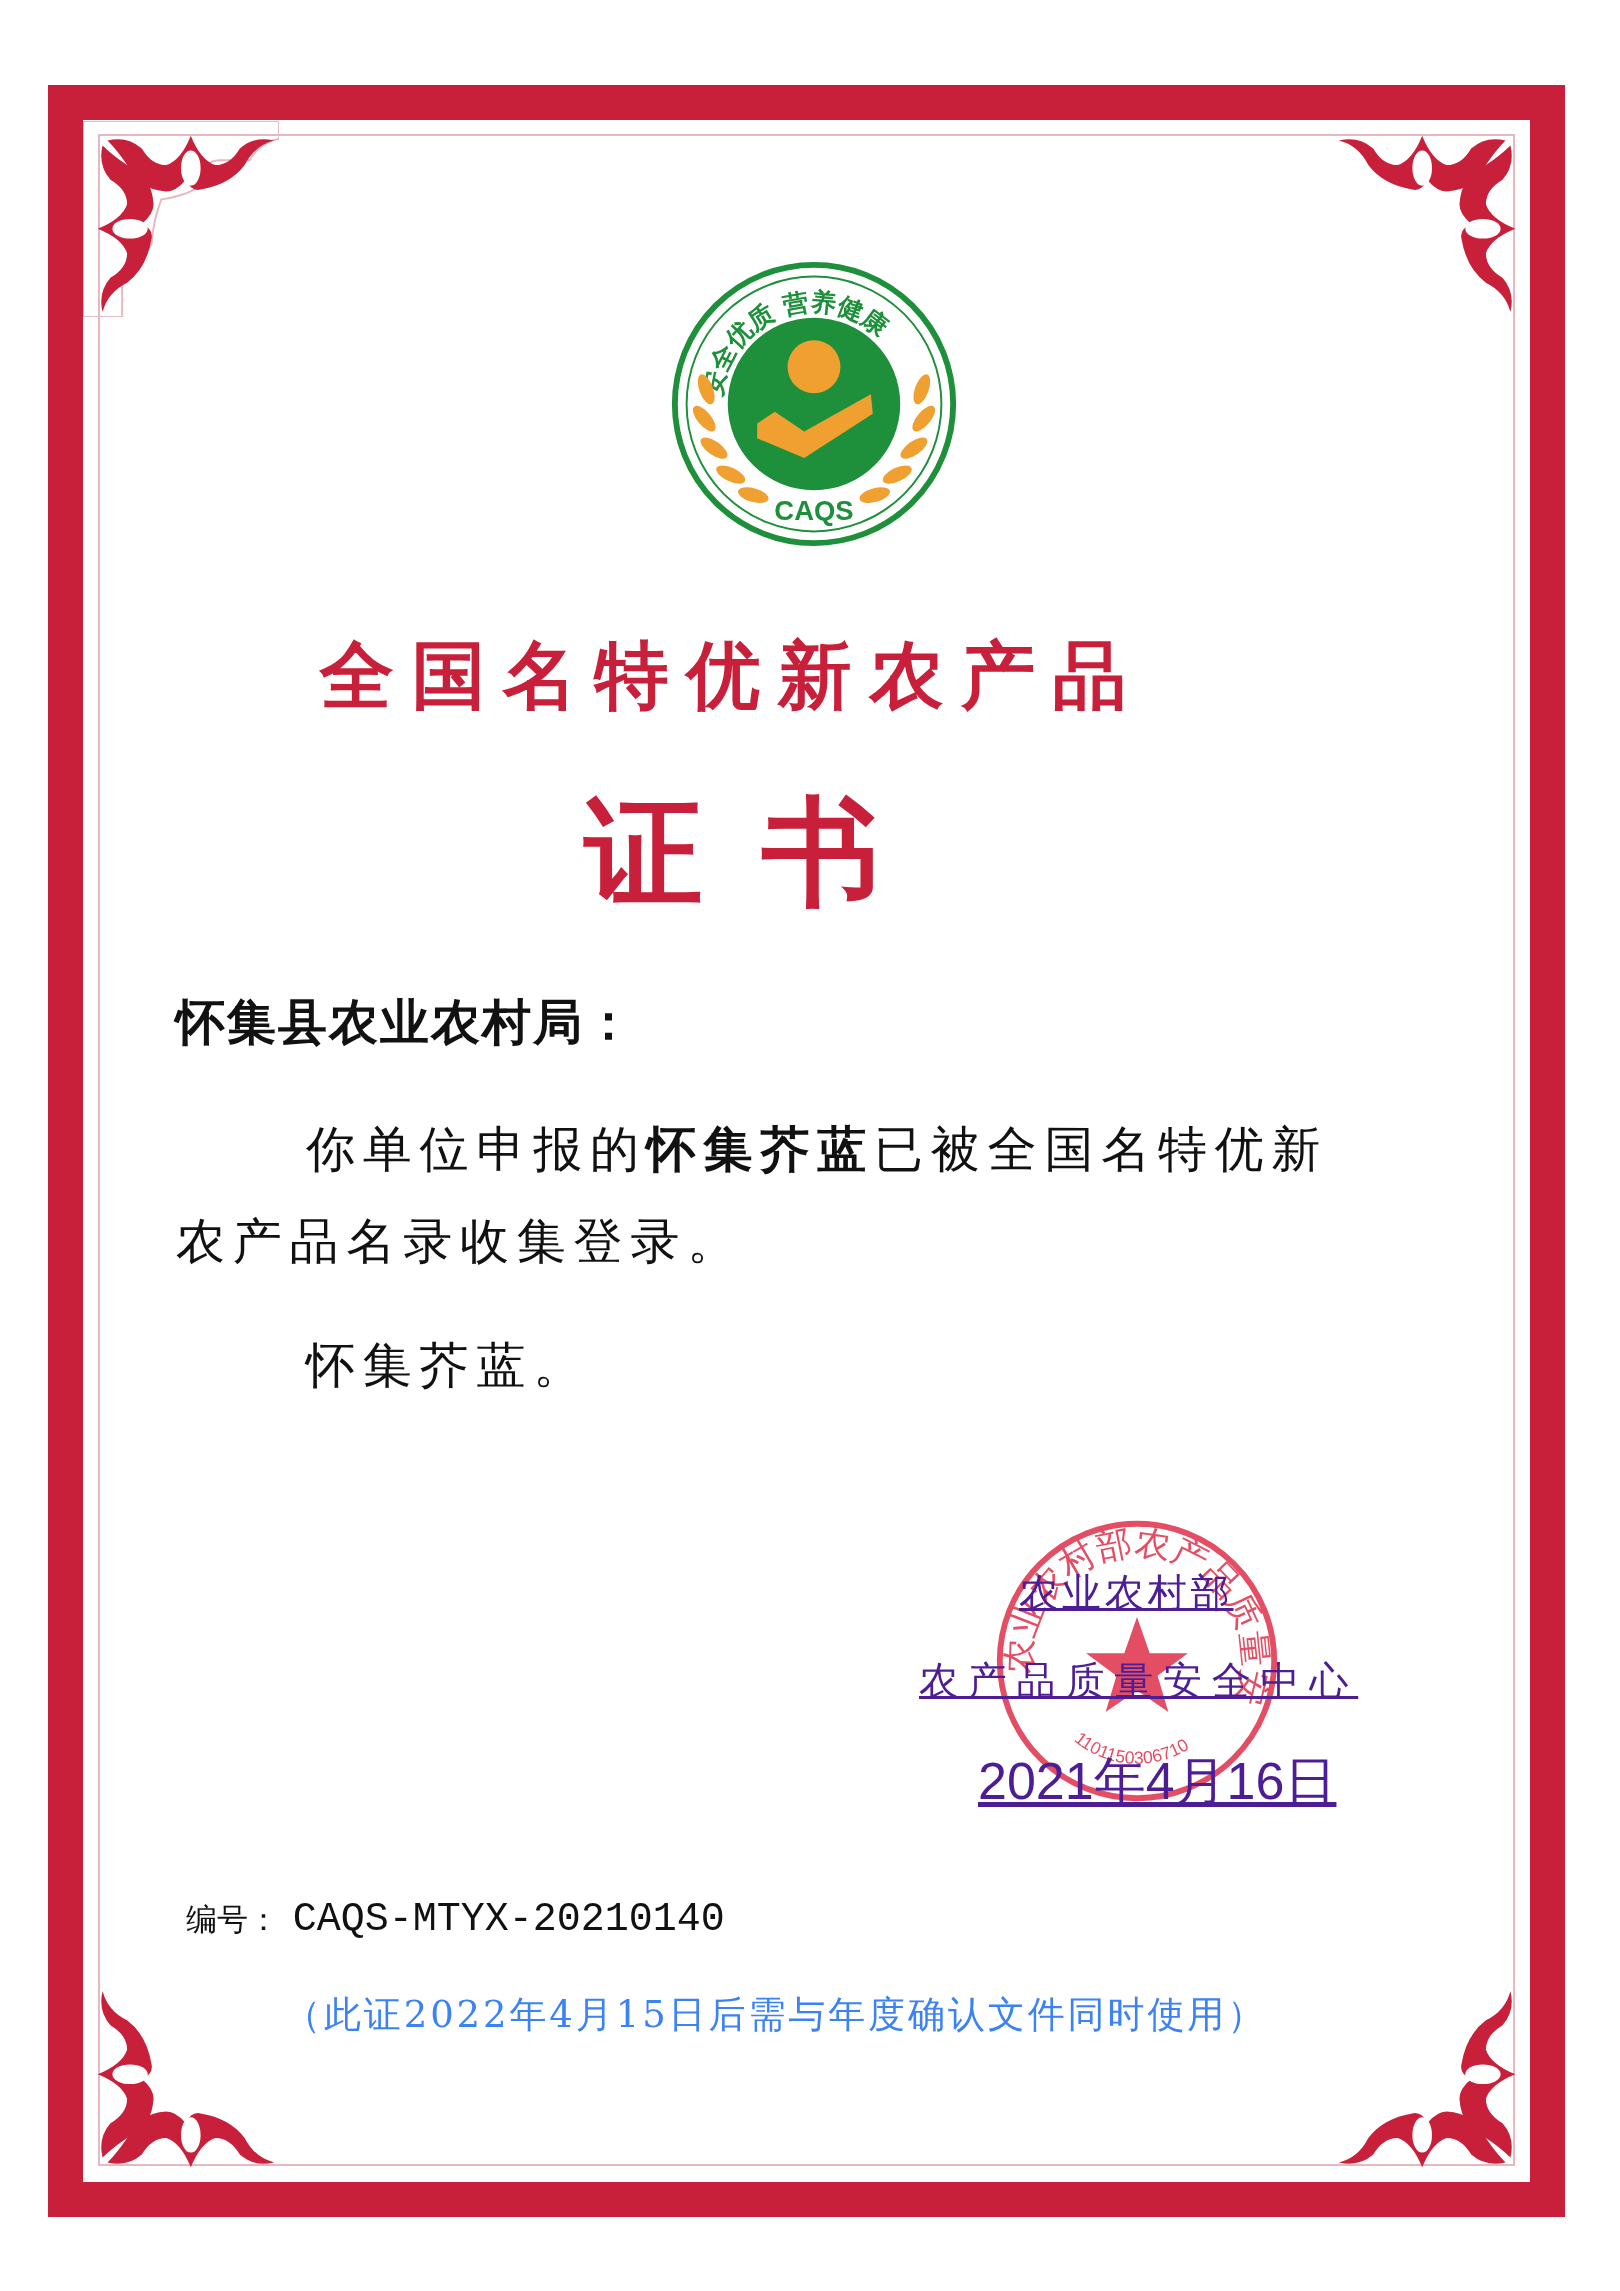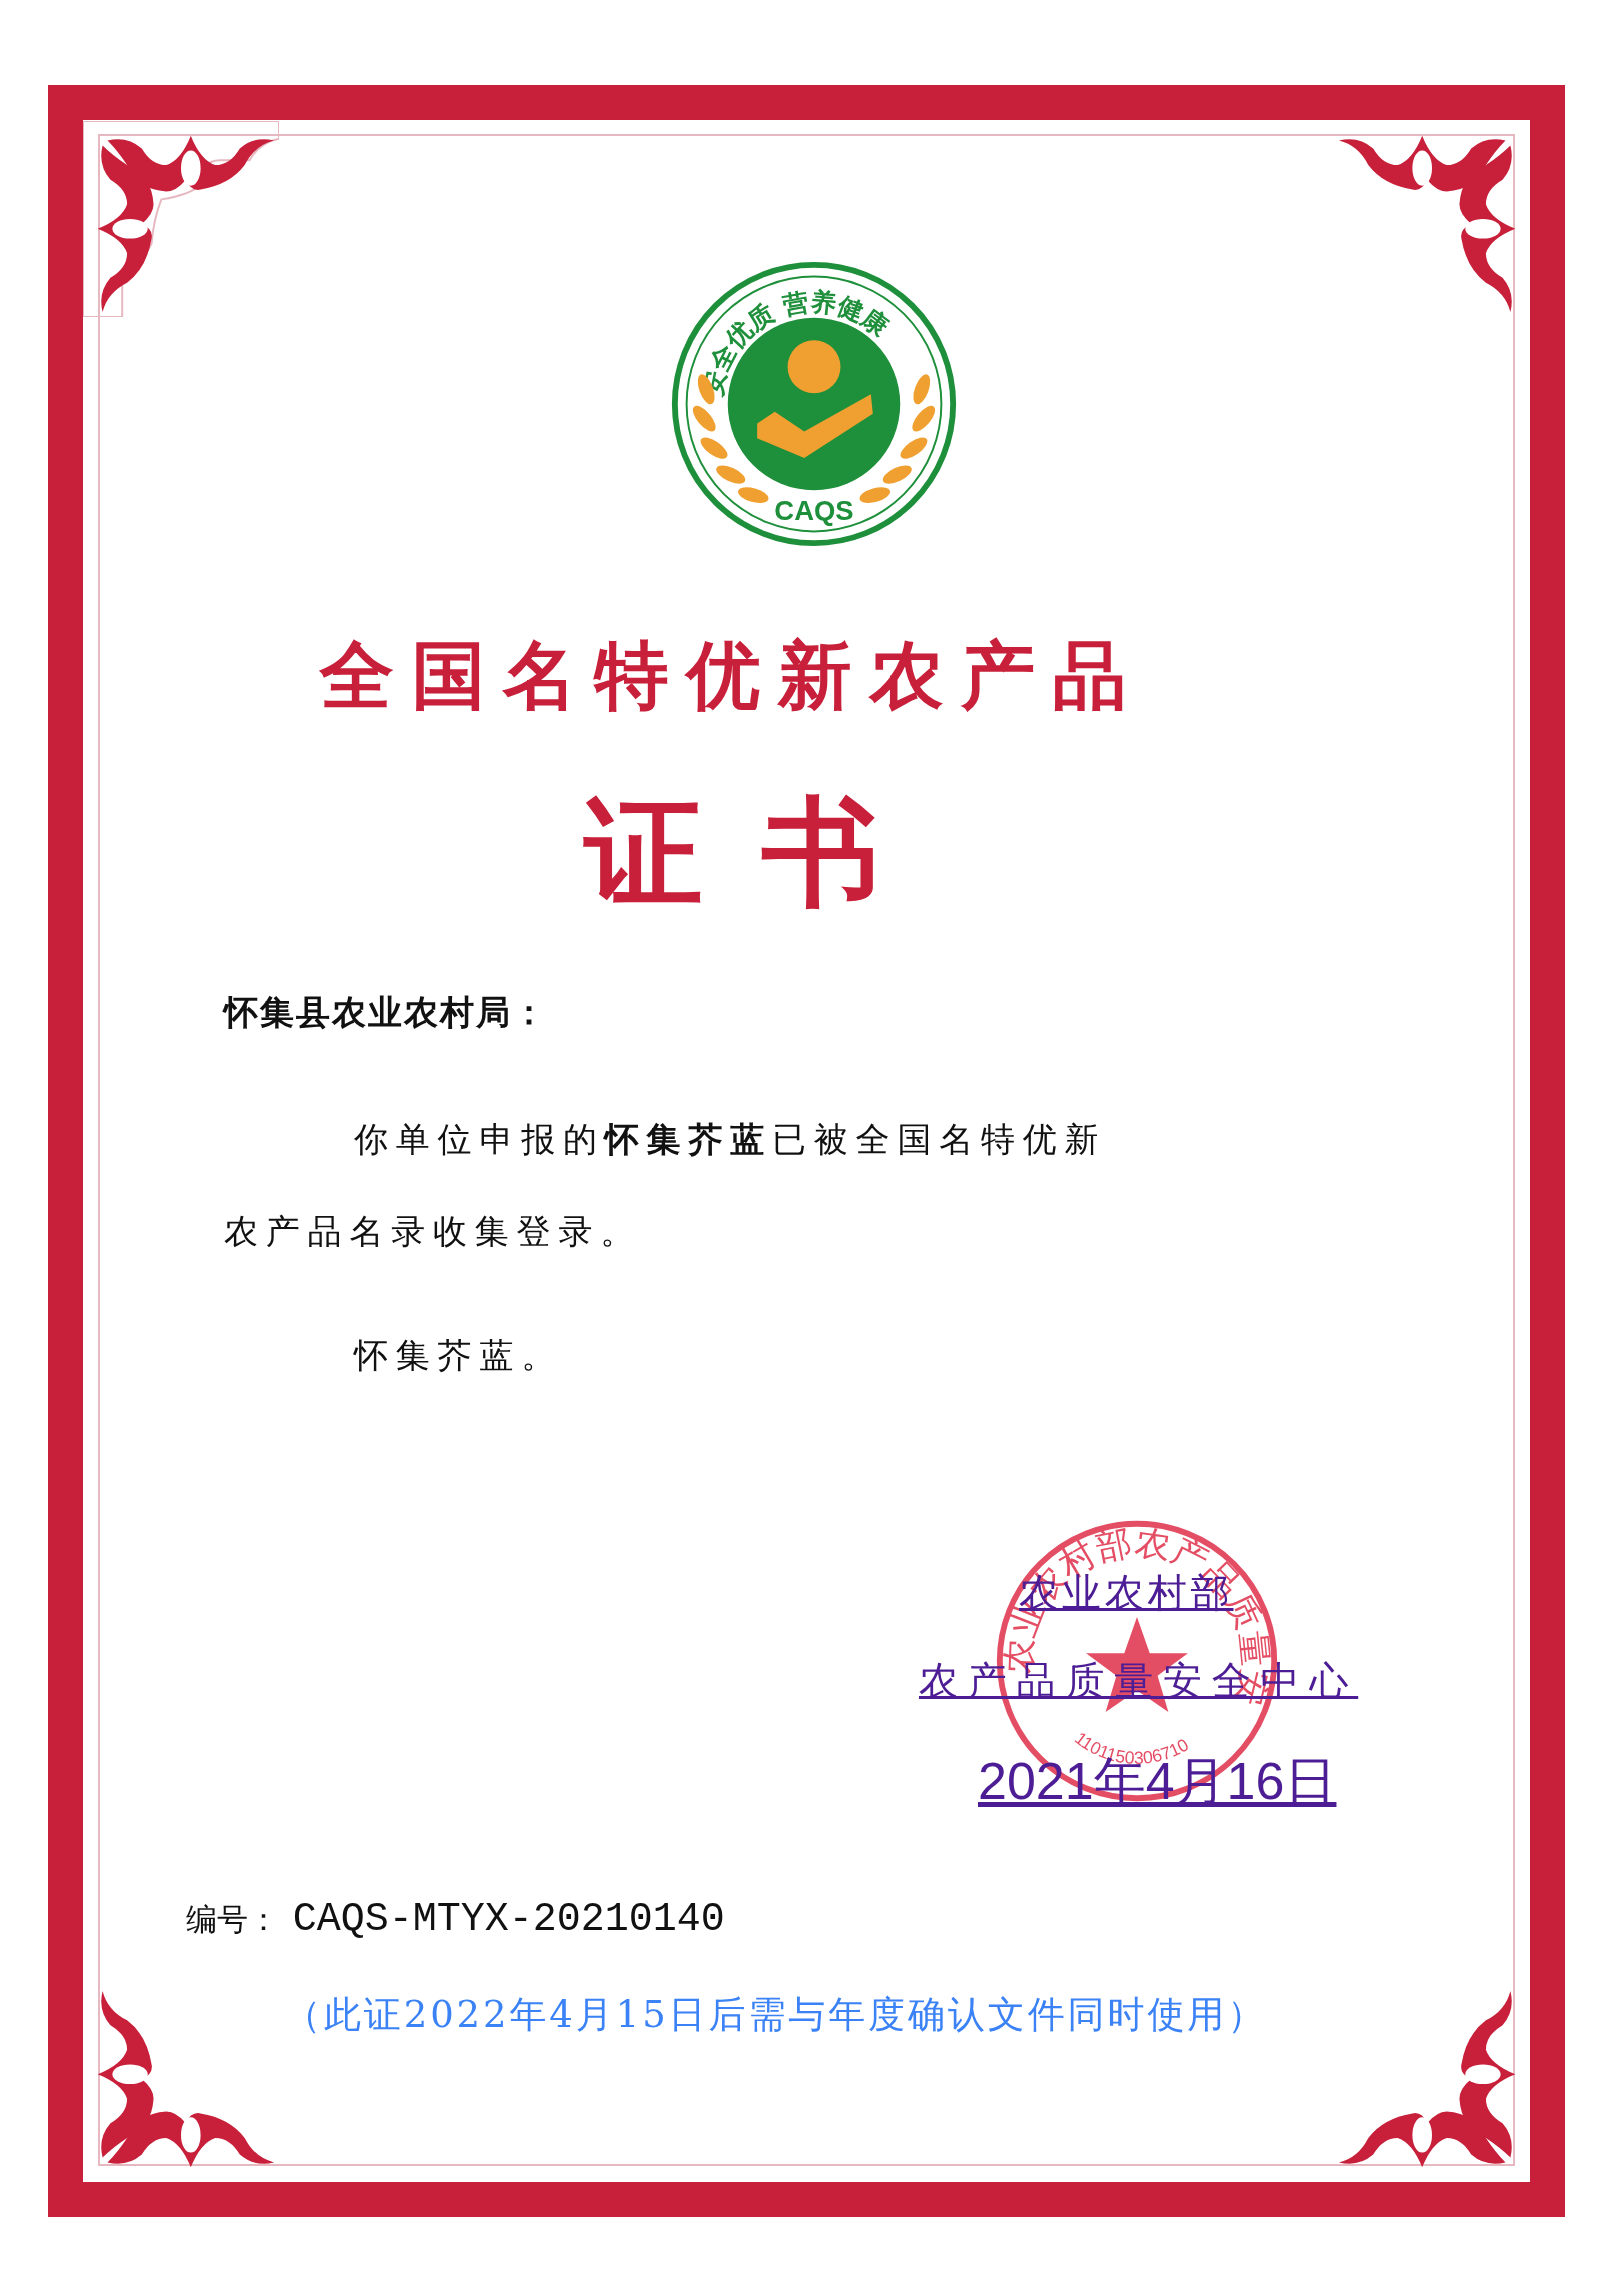--- a/index.html
+++ b/index.html
@@ -8,21 +8,21 @@
   .inner-line{position:absolute;left:98px;top:134px;width:1417px;height:2032px;box-sizing:border-box;border:2px solid #e6b8c0;}
   .corner{position:absolute;width:196px;height:196px;}
   .corner.tl{left:83px;top:121px;}
   .corner.tr{right:90px;top:121px;transform:scaleX(-1);}
   .corner.bl{left:83px;bottom:110px;transform:scaleY(-1);}
   .corner.br{right:90px;bottom:110px;transform:scale(-1,-1);}
   .logo{position:absolute;left:667px;top:257px;width:294px;height:294px;}
   .title{position:absolute;left:0;width:1464px;text-align:center;color:#c8203a;font-weight:bold;}
   .title1{top:627px;font-size:74px;letter-spacing:17.6px;}
   .title2{top:774px;font-size:118px;letter-spacing:59px;padding-left:59px;box-sizing:border-box;}
-  .body-text{position:absolute;color:#111;font-size:34px;margin-left:48px;}
+  .body-text{position:absolute;color:#111;font-size:49px;}
   .addressee{left:176px;top:990px;font-weight:bold;letter-spacing:2px;}
   .para1{left:306px;top:1117px;letter-spacing:7.8px;}
   .para1 b{font-weight:bold;}
   .para2{left:176px;top:1209px;letter-spacing:7.8px;}
   .para3{left:306px;top:1333px;letter-spacing:7.8px;}
   .seal{position:absolute;left:990px;top:1514px;width:294px;height:294px;}
   .issuer{position:absolute;color:#4c1d95;font-size:39px;text-decoration:underline;}
   .issuer1{left:1019px;top:1566px;letter-spacing:3.9px;}
   .issuer2{left:919px;top:1654px;letter-spacing:9.8px;}
   .issuer3{left:978px;top:1747px;font-family:"Liberation Sans",sans-serif;font-size:52px;}

